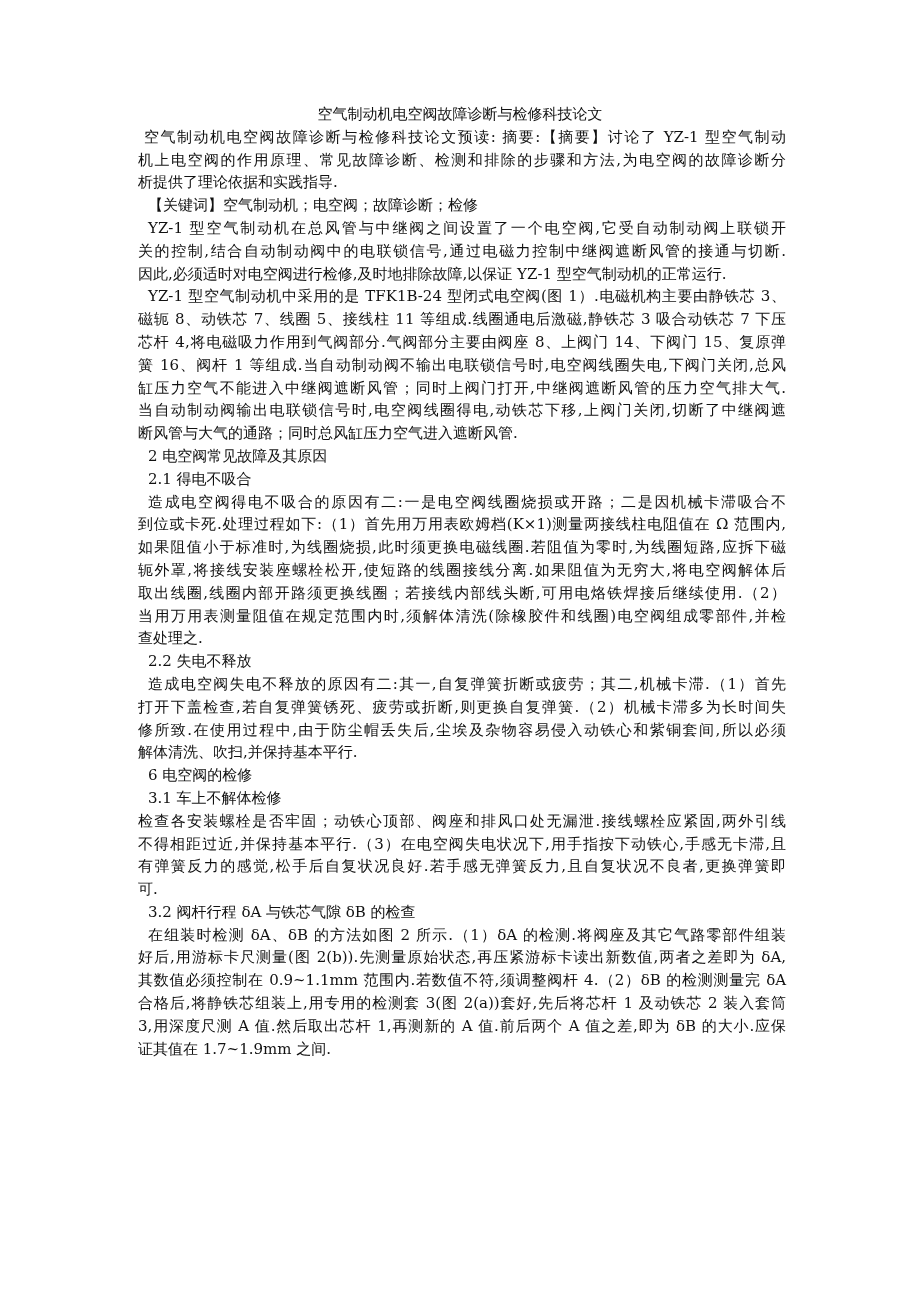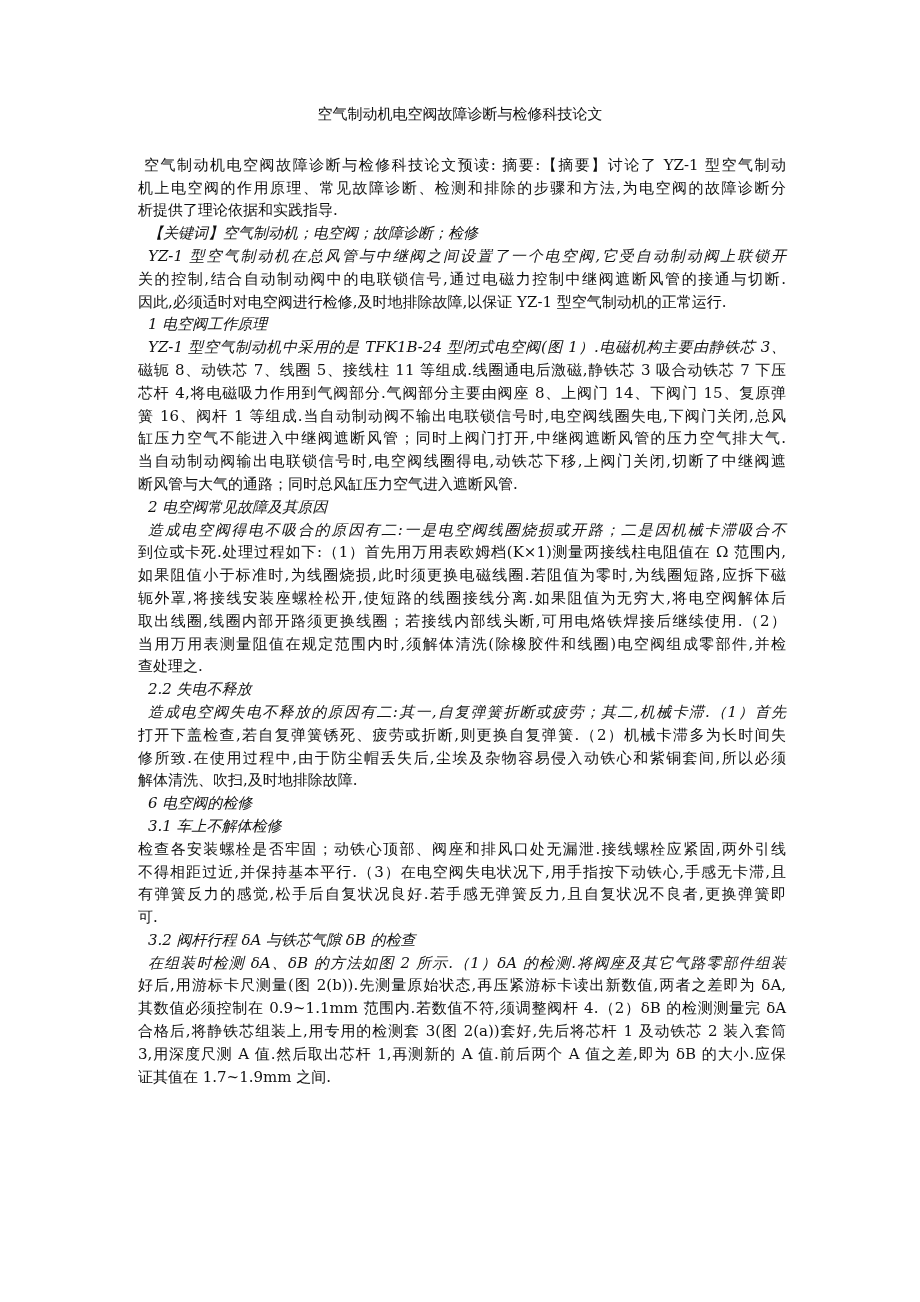--- a/index.html
+++ b/index.html
@@ -13,58 +13,58 @@
     font-size: 15px;
     color: #111111;
   }
   .line {
     height: 22.8px;
     line-height: 22.8px;
     white-space: nowrap;
     letter-spacing: 0px;
   }
   .title { text-align: center; padding-right: 4px; }
-  .ind1 { padding-left: 6px; margin-top: 28px; }
-  .ind2 { padding-left: 10px; font-style: italic; }
+  .ind1 { padding-left: 6px; }
+  .ind2 { padding-left: 10px; }
   .justify { text-align: justify; text-align-last: justify; }
 </style>
 </head>
 <body>
 
 <div class="page">
   <div class="line title">空气制动机电空阀故障诊断与检修科技论文</div>
   <div id="body-lines">
       <div class="line ind1 justify">空气制动机电空阀故障诊断与检修科技论文预读: 摘要:【摘要】讨论了 YZ-1 型空气制动</div>
       <div class="line justify">机上电空阀的作用原理、常见故障诊断、检测和排除的步骤和方法,为电空阀的故障诊断分</div>
       <div class="line">析提供了理论依据和实践指导.</div>
       <div class="line ind2">【关键词】空气制动机；电空阀；故障诊断；检修</div>
       <div class="line ind2 justify">YZ-1 型空气制动机在总风管与中继阀之间设置了一个电空阀,它受自动制动阀上联锁开</div>
       <div class="line justify">关的控制,结合自动制动阀中的电联锁信号,通过电磁力控制中继阀遮断风管的接通与切断.</div>
       <div class="line">因此,必须适时对电空阀进行检修,及时地排除故障,以保证 YZ-1 型空气制动机的正常运行.</div>
-      <div class="line ind2">1 电空阀工作原理</div>
       <div class="line ind2 justify">YZ-1 型空气制动机中采用的是 TFK1B-24 型闭式电空阀(图 1）.电磁机构主要由静铁芯 3、</div>
       <div class="line justify">磁轭 8、动铁芯 7、线圈 5、接线柱 11 等组成.线圈通电后激磁,静铁芯 3 吸合动铁芯 7 下压</div>
       <div class="line justify">芯杆 4,将电磁吸力作用到气阀部分.气阀部分主要由阀座 8、上阀门 14、下阀门 15、复原弹</div>
       <div class="line justify">簧 16、阀杆 1 等组成.当自动制动阀不输出电联锁信号时,电空阀线圈失电,下阀门关闭,总风</div>
       <div class="line justify">缸压力空气不能进入中继阀遮断风管；同时上阀门打开,中继阀遮断风管的压力空气排大气.</div>
       <div class="line justify">当自动制动阀输出电联锁信号时,电空阀线圈得电,动铁芯下移,上阀门关闭,切断了中继阀遮</div>
       <div class="line">断风管与大气的通路；同时总风缸压力空气进入遮断风管.</div>
       <div class="line ind2">2 电空阀常见故障及其原因</div>
+      <div class="line ind2">2.1 得电不吸合</div>
       <div class="line ind2 justify">造成电空阀得电不吸合的原因有二:一是电空阀线圈烧损或开路；二是因机械卡滞吸合不</div>
       <div class="line justify">到位或卡死.处理过程如下:（1）首先用万用表欧姆档(K×1)测量两接线柱电阻值在 Ω 范围内,</div>
       <div class="line justify">如果阻值小于标准时,为线圈烧损,此时须更换电磁线圈.若阻值为零时,为线圈短路,应拆下磁</div>
       <div class="line justify">轭外罩,将接线安装座螺栓松开,使短路的线圈接线分离.如果阻值为无穷大,将电空阀解体后</div>
       <div class="line justify">取出线圈,线圈内部开路须更换线圈；若接线内部线头断,可用电烙铁焊接后继续使用.（2）</div>
       <div class="line justify">当用万用表测量阻值在规定范围内时,须解体清洗(除橡胶件和线圈)电空阀组成零部件,并检</div>
       <div class="line">查处理之.</div>
       <div class="line ind2">2.2 失电不释放</div>
       <div class="line ind2 justify">造成电空阀失电不释放的原因有二:其一,自复弹簧折断或疲劳；其二,机械卡滞.（1）首先</div>
       <div class="line justify">打开下盖检查,若自复弹簧锈死、疲劳或折断,则更换自复弹簧.（2）机械卡滞多为长时间失</div>
       <div class="line justify">修所致.在使用过程中,由于防尘帽丢失后,尘埃及杂物容易侵入动铁心和紫铜套间,所以必须</div>
-      <div class="line">解体清洗、吹扫,及时地排除故障.</div>
+      <div class="line">解体清洗、吹扫,并保持基本平行.</div>
       <div class="line ind2">6 电空阀的检修</div>
       <div class="line ind2">3.1 车上不解体检修</div>
       <div class="line justify">检查各安装螺栓是否牢固；动铁心顶部、阀座和排风口处无漏泄.接线螺栓应紧固,两外引线</div>
       <div class="line justify">不得相距过近,并保持基本平行.（3）在电空阀失电状况下,用手指按下动铁心,手感无卡滞,且</div>
       <div class="line justify">有弹簧反力的感觉,松手后自复状况良好.若手感无弹簧反力,且自复状况不良者,更换弹簧即</div>
       <div class="line">可.</div>
       <div class="line ind2">3.2 阀杆行程 δA 与铁芯气隙 δB 的检查</div>
       <div class="line ind2 justify">在组装时检测 δA、δB 的方法如图 2 所示.（1）δA 的检测.将阀座及其它气路零部件组装</div>
       <div class="line justify">好后,用游标卡尺测量(图 2(b)).先测量原始状态,再压紧游标卡读出新数值,两者之差即为 δA,</div>
       <div class="line justify">其数值必须控制在 0.9~1.1mm 范围内.若数值不符,须调整阀杆 4.（2）δB 的检测测量完 δA</div>

